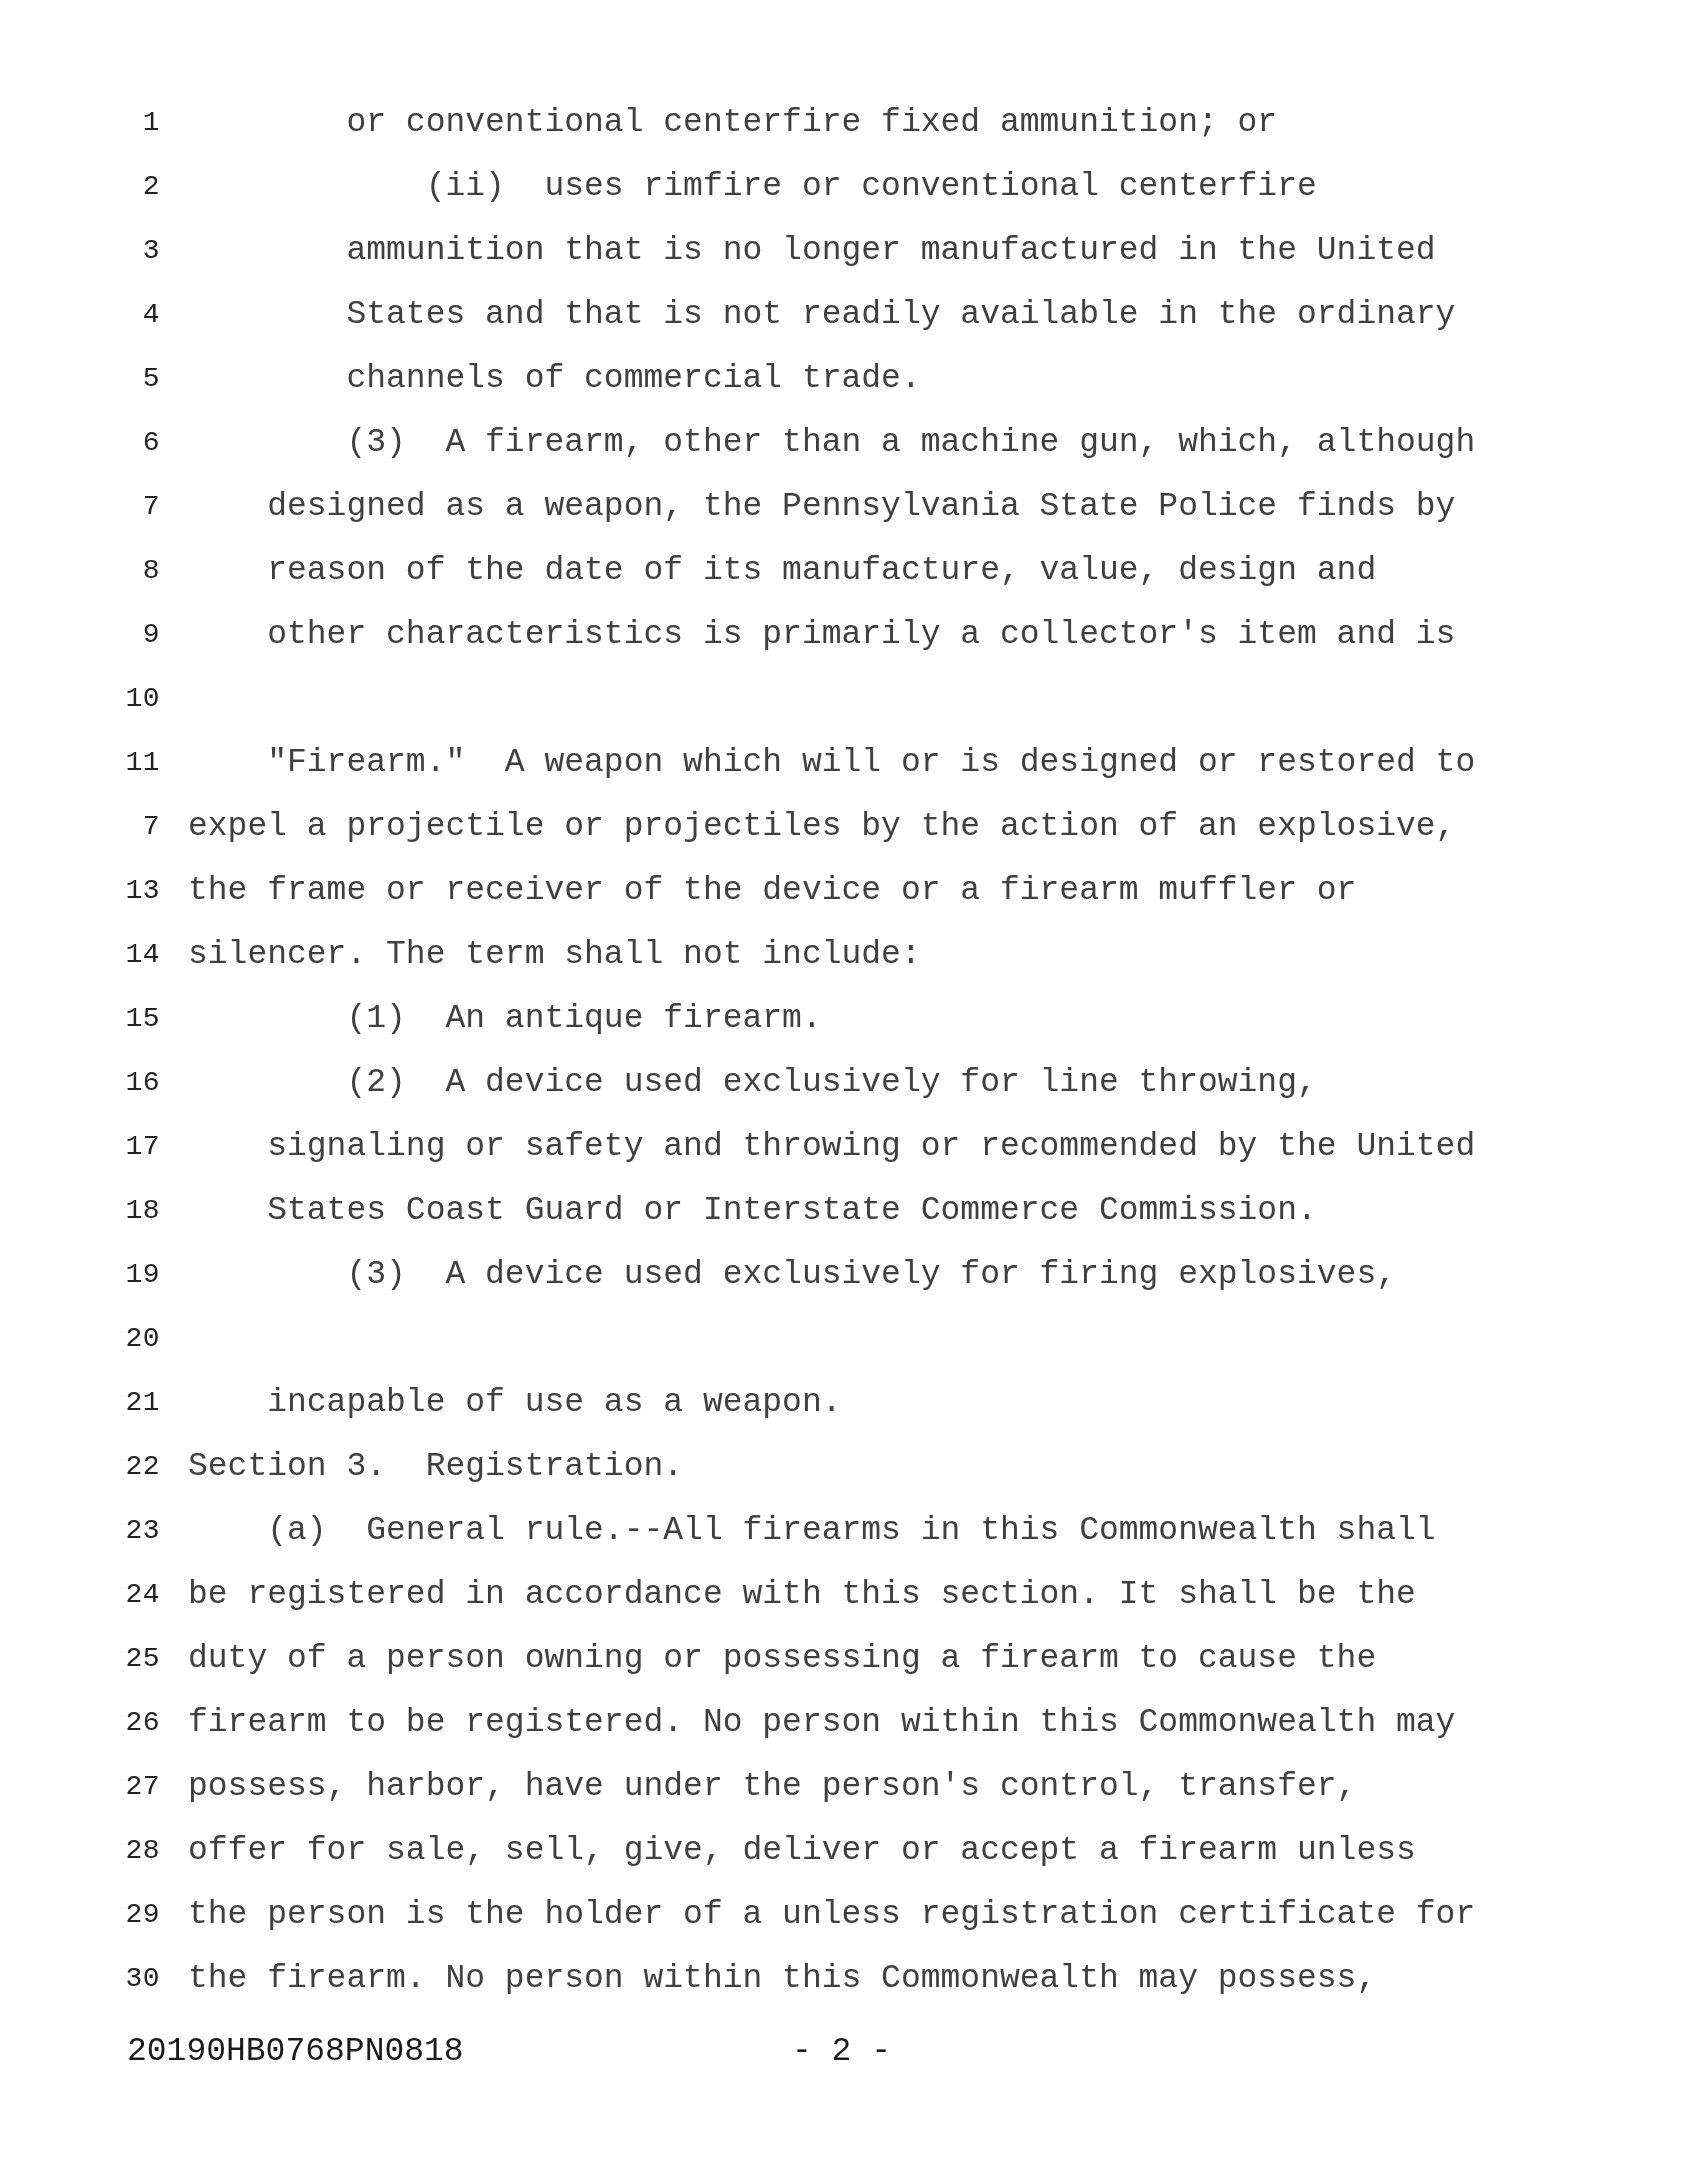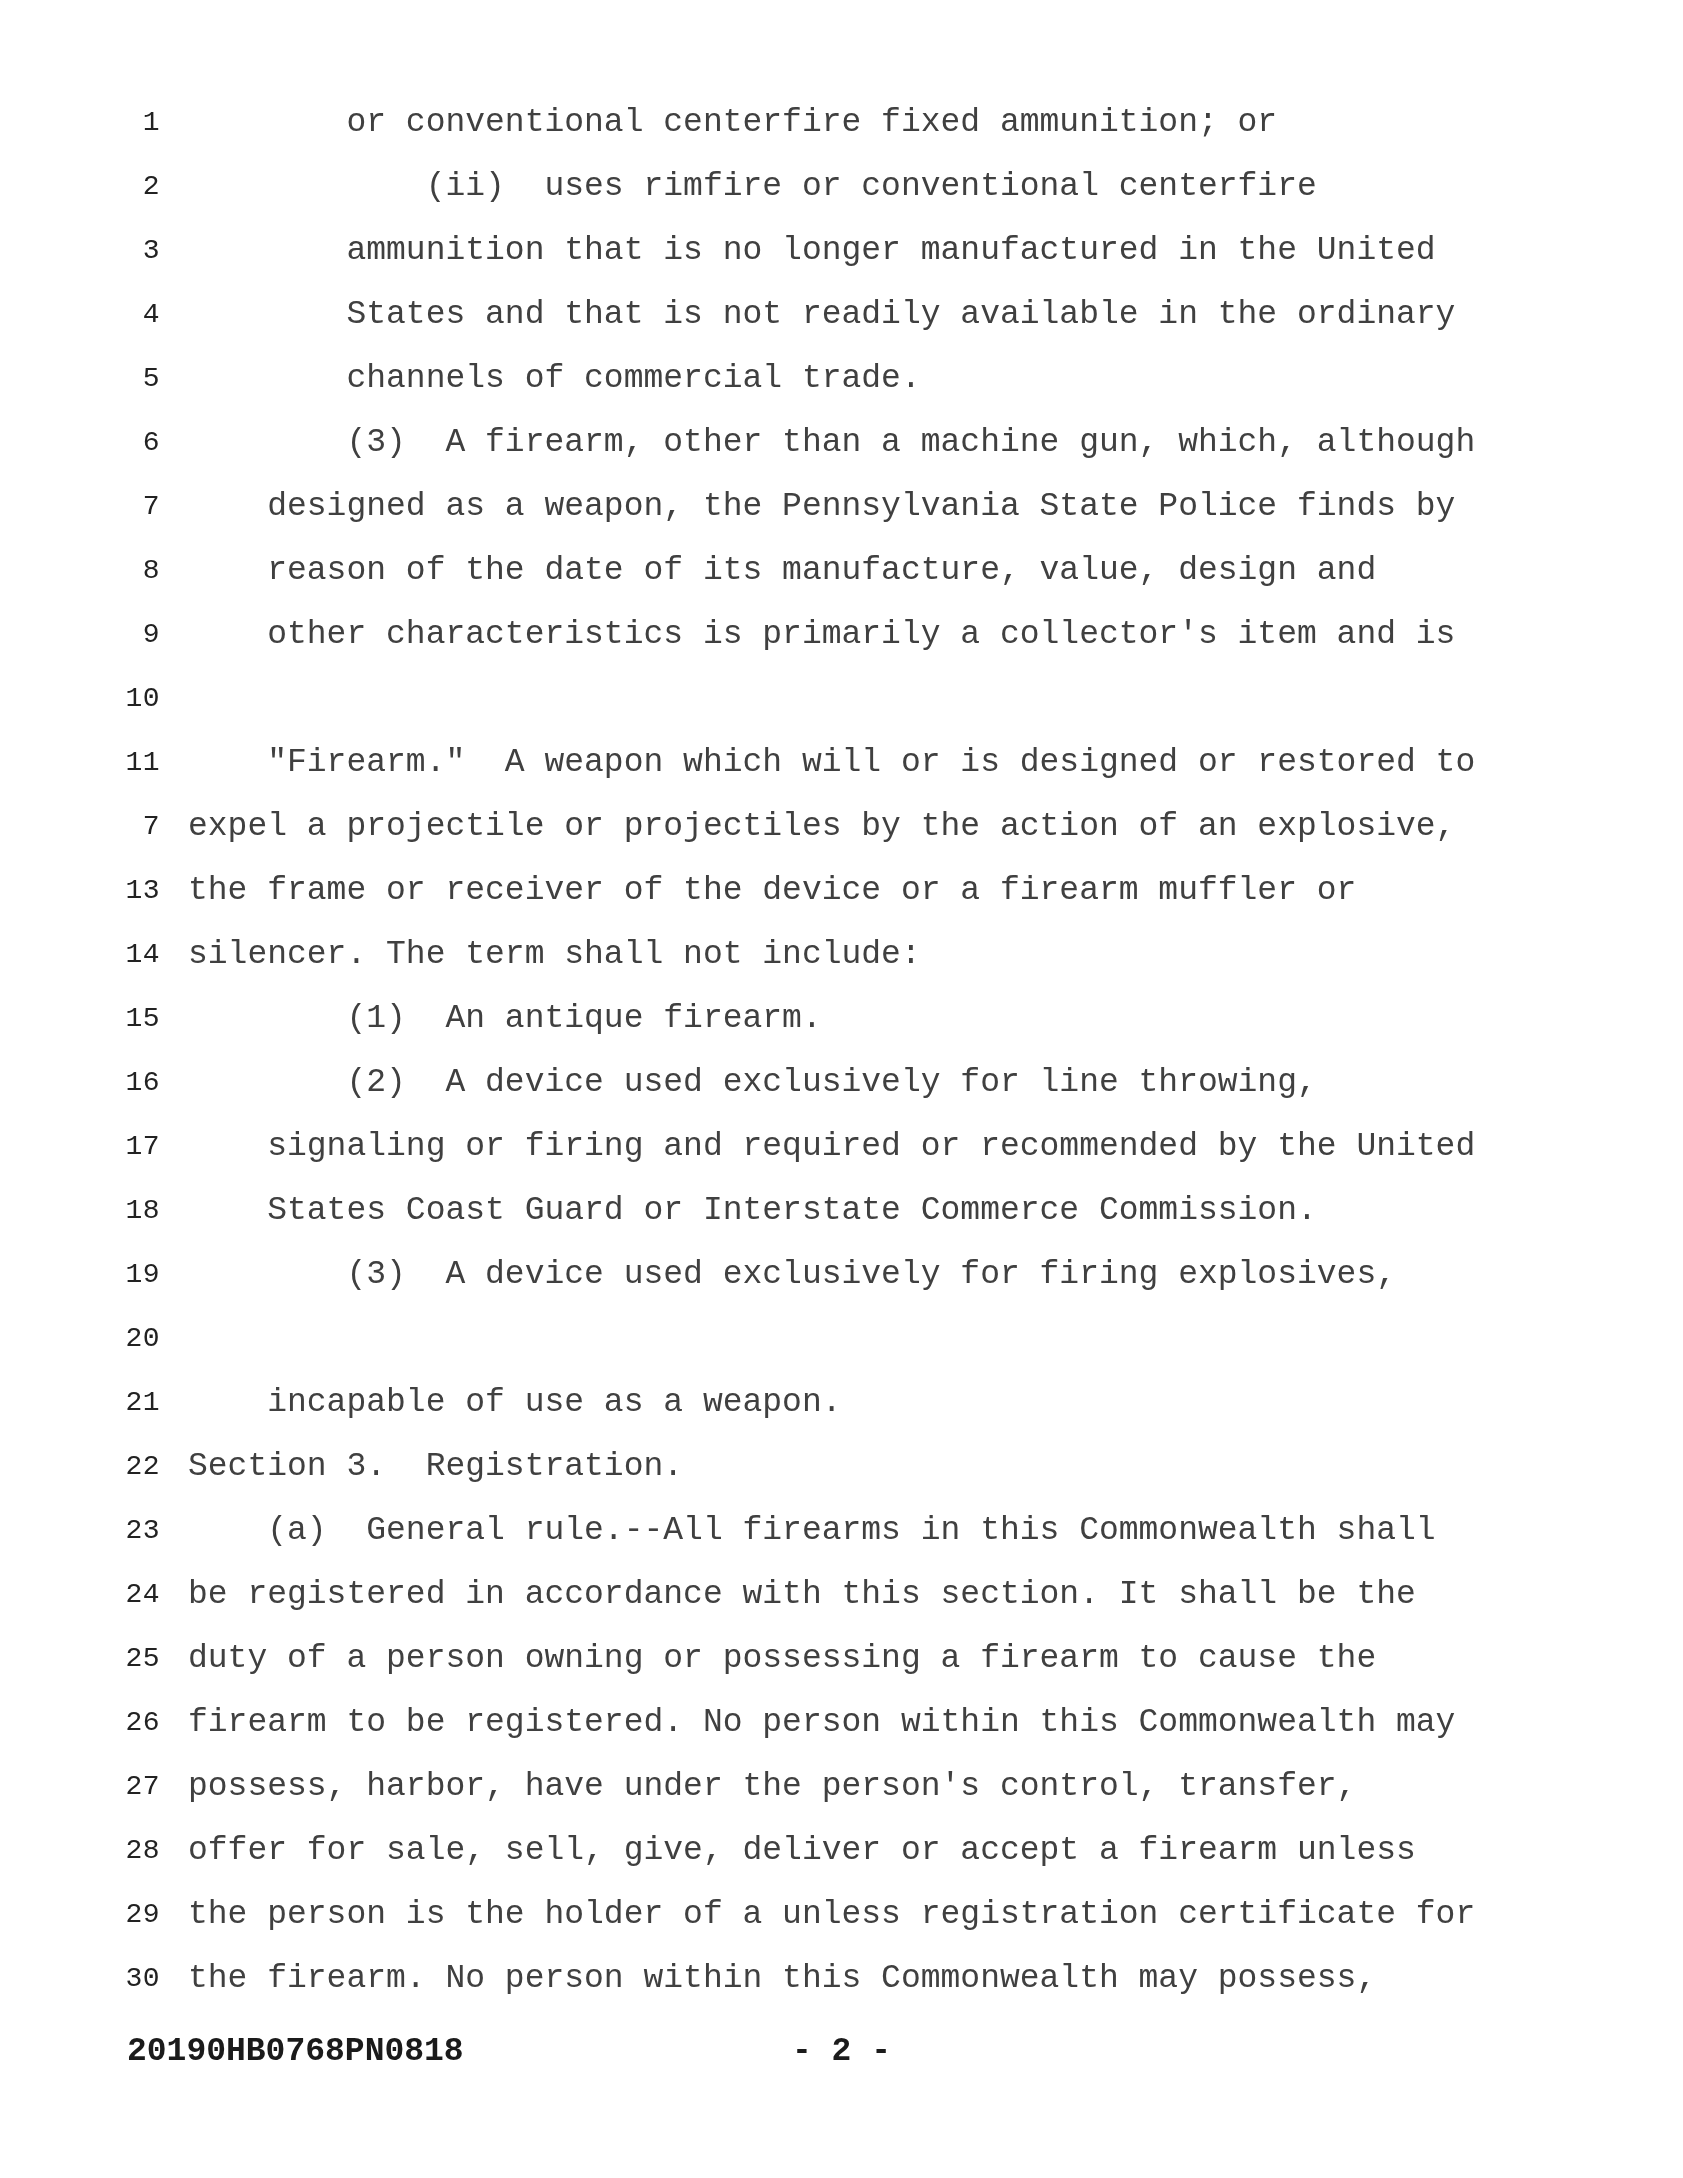--- a/index.html
+++ b/index.html
@@ -40,21 +40,20 @@
     font-size: 33px;
     white-space: pre;
     color: #404040;
   }
   .footer {
     position: absolute;
     top: 2020px;
     left: 0;
     width: 1683px;
     height: 63px;
-    font-weight: bold;
   }
   .footer-left {
     position: absolute;
     left: 127px;
     top: 0;
     height: 63px;
     display: flex;
     align-items: center;
     font-size: 33px;
     white-space: pre;
@@ -153,21 +152,21 @@
         <span class="txt">        (1)  An antique firearm.</span>
       </div>
 
       <div class="line">
         <span class="num">16</span>
         <span class="txt">        (2)  A device used exclusively for line throwing,</span>
       </div>
 
       <div class="line">
         <span class="num">17</span>
-        <span class="txt">    signaling or firing and required or recommended by the United</span>
+        <span class="txt">    signaling or safety and throwing or recommended by the United</span>
       </div>
 
       <div class="line">
         <span class="num">18</span>
         <span class="txt">    States Coast Guard or Interstate Commerce Commission.</span>
       </div>
 
       <div class="line">
         <span class="num">19</span>
         <span class="txt">        (3)  A device used exclusively for firing explosives,</span>

